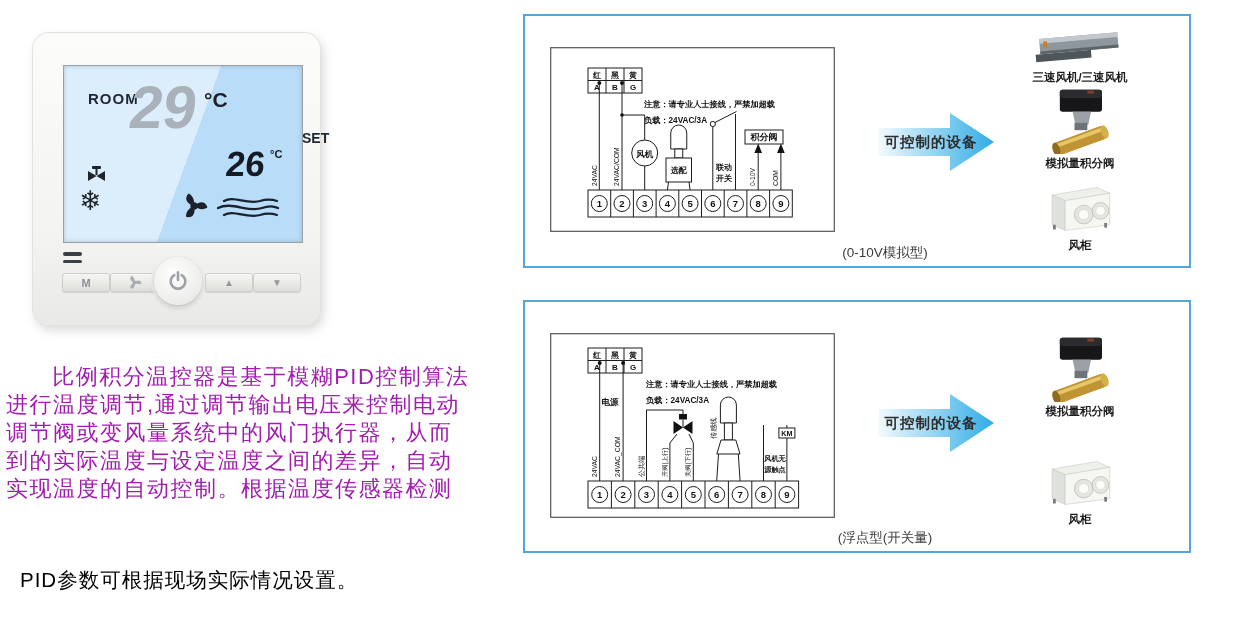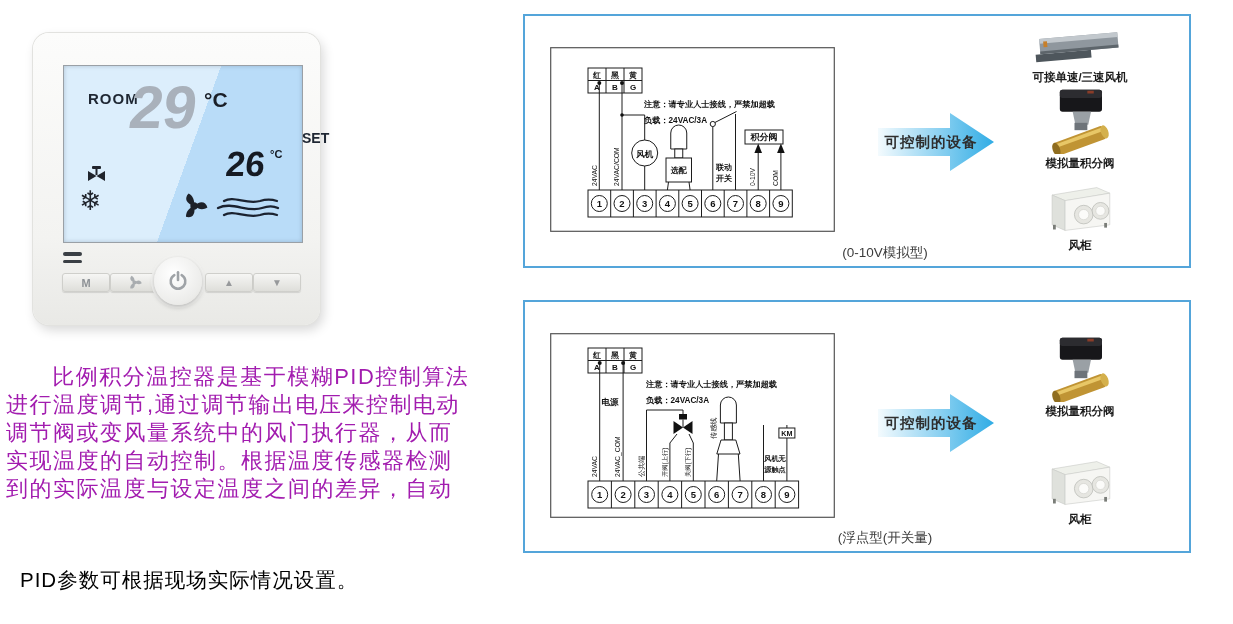--- a/index.html
+++ b/index.html
@@ -145,22 +145,22 @@
       </svg>
     </div>
     <div id="btn-up" class="btn">▲</div>
     <div id="btn-dn" class="btn">▼</div>
   </div>
 
   <div id="desc">
     <div class="dline">比例积分温控器是基于模糊PID控制算法</div>
     <div class="dline">进行温度调节,通过调节输出电压来控制电动</div>
     <div class="dline">调节阀或变风量系统中的风门执行器，从而</div>
+    <div class="dline">到的实际温度与设定温度之间的差异，自动</div>
     <div class="dline">实现温度的自动控制。根据温度传感器检测</div>
-    <div class="dline">到的实际温度与设定温度之间的差异，自动</div>
   </div>
   <div id="pid-note">PID参数可根据现场实际情况设置。</div>
 
   <div id="panel1" class="panel">
 
     <svg class="wiring" viewBox="0 0 285 185">
       <rect class="frame" x="0.7" y="0.7" width="283.6" height="183.6"></rect>
 
       <g>
         <rect class="bx" x="38" y="21" width="54" height="25"></rect>
@@ -259,21 +259,21 @@
     <div id="p1d1" class="dev">
       <svg width="96" height="44" viewBox="0 0 96 46">
         <g transform="rotate(-5 48 23)">
           <rect x="1" y="28" width="58" height="8" fill="#4e565c"></rect>
           <rect x="6" y="12" width="82" height="16" fill="#8f979e"></rect>
           <rect x="6" y="12" width="82" height="5" fill="#c2c8cd"></rect>
           <rect x="6" y="25" width="82" height="3" fill="#5d656b"></rect>
           <rect x="10" y="15" width="4" height="6" fill="#c77f2a"></rect>
         </g>
       </svg>
-      <div class="dev-label">可接单速/三速风机</div>
+      <div class="dev-label">三速风机/三速风机</div>
     </div>
     <div id="p1d2" class="dev">
       <svg width="62" height="66" viewBox="0 0 64 72">
         <rect x="10" y="2" width="46" height="24" rx="3" fill="#17171a"></rect>
         <rect x="10" y="2" width="46" height="9" rx="3" fill="#2c2c30"></rect>
         <rect x="40" y="3" width="7" height="3" fill="#8a3c28"></rect>
         <polygon points="24,26 44,26 41,40 27,40" fill="#9aa0a5"></polygon>
         <rect x="26" y="38" width="14" height="8" fill="#6e747a"></rect>
         <g transform="rotate(-20 32 56)">
           <rect x="2" y="50" width="58" height="15" rx="3" fill="#c09434"></rect>

